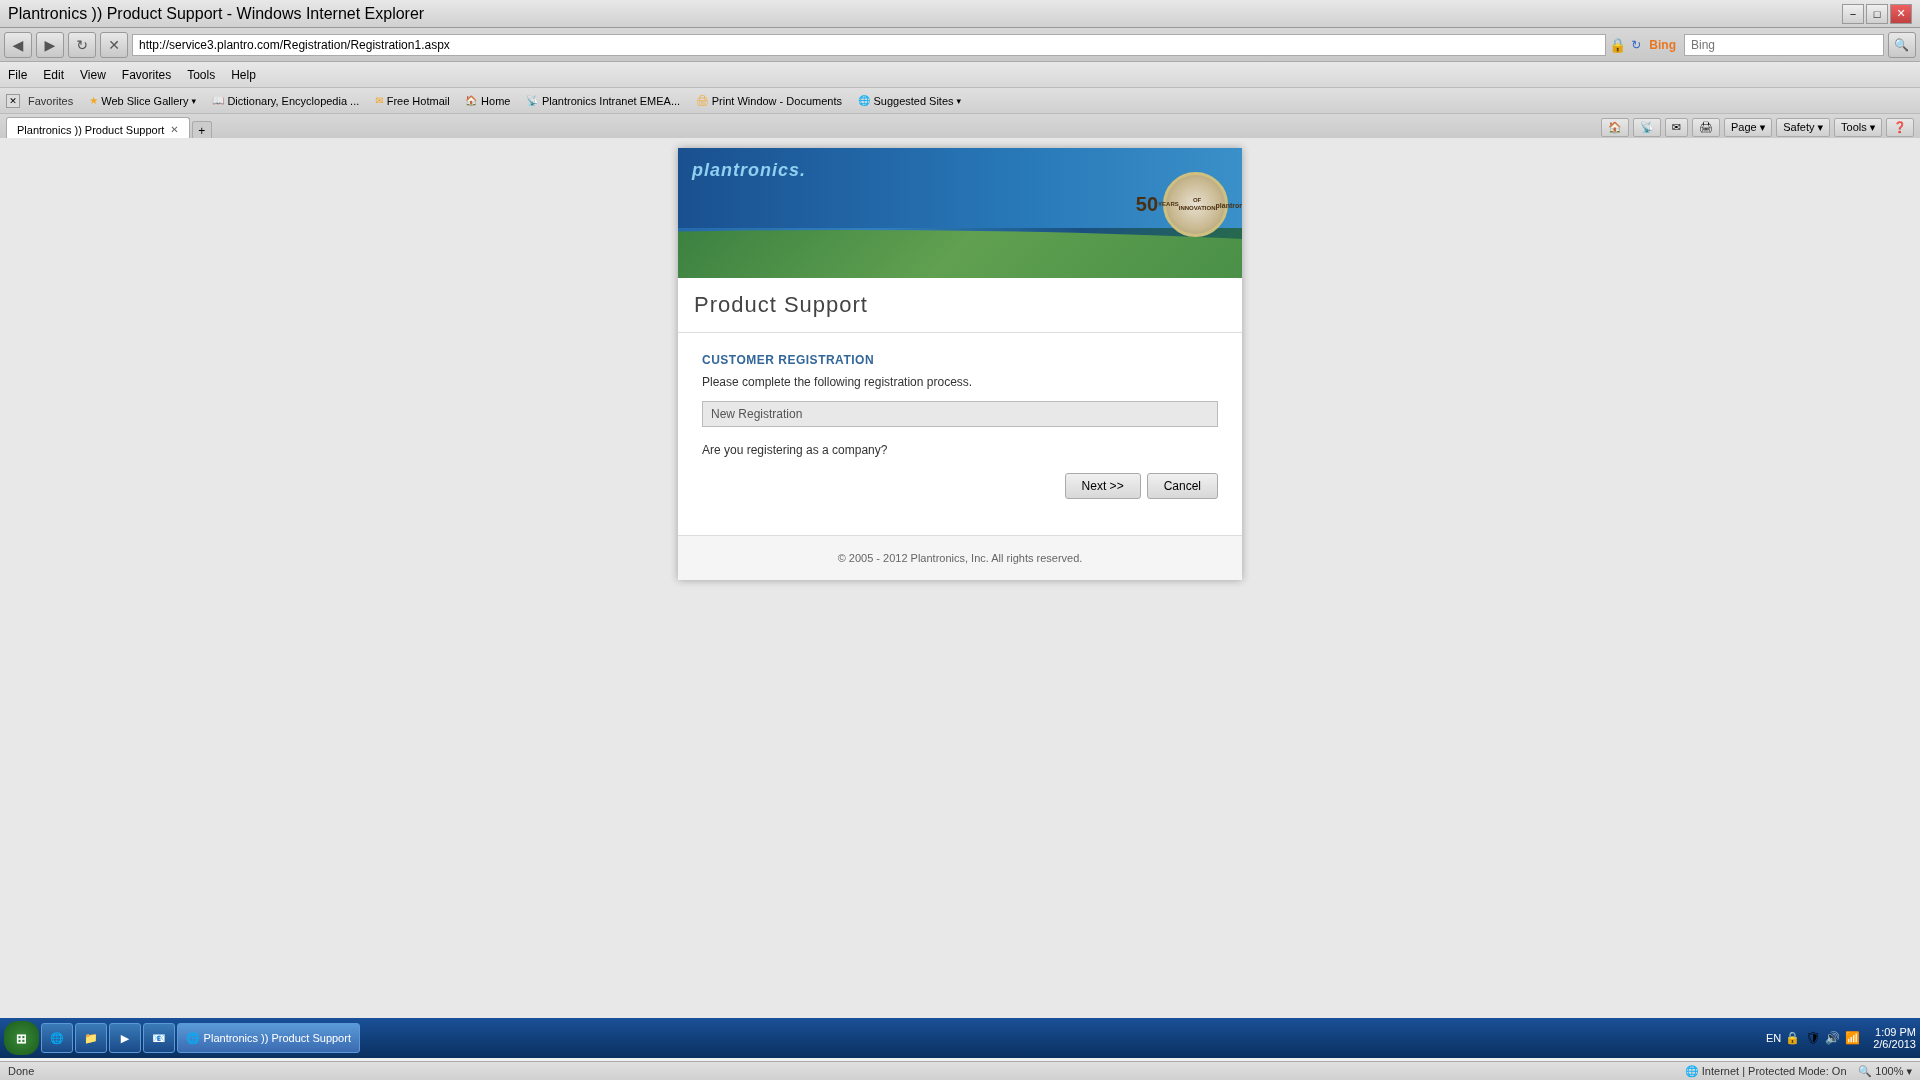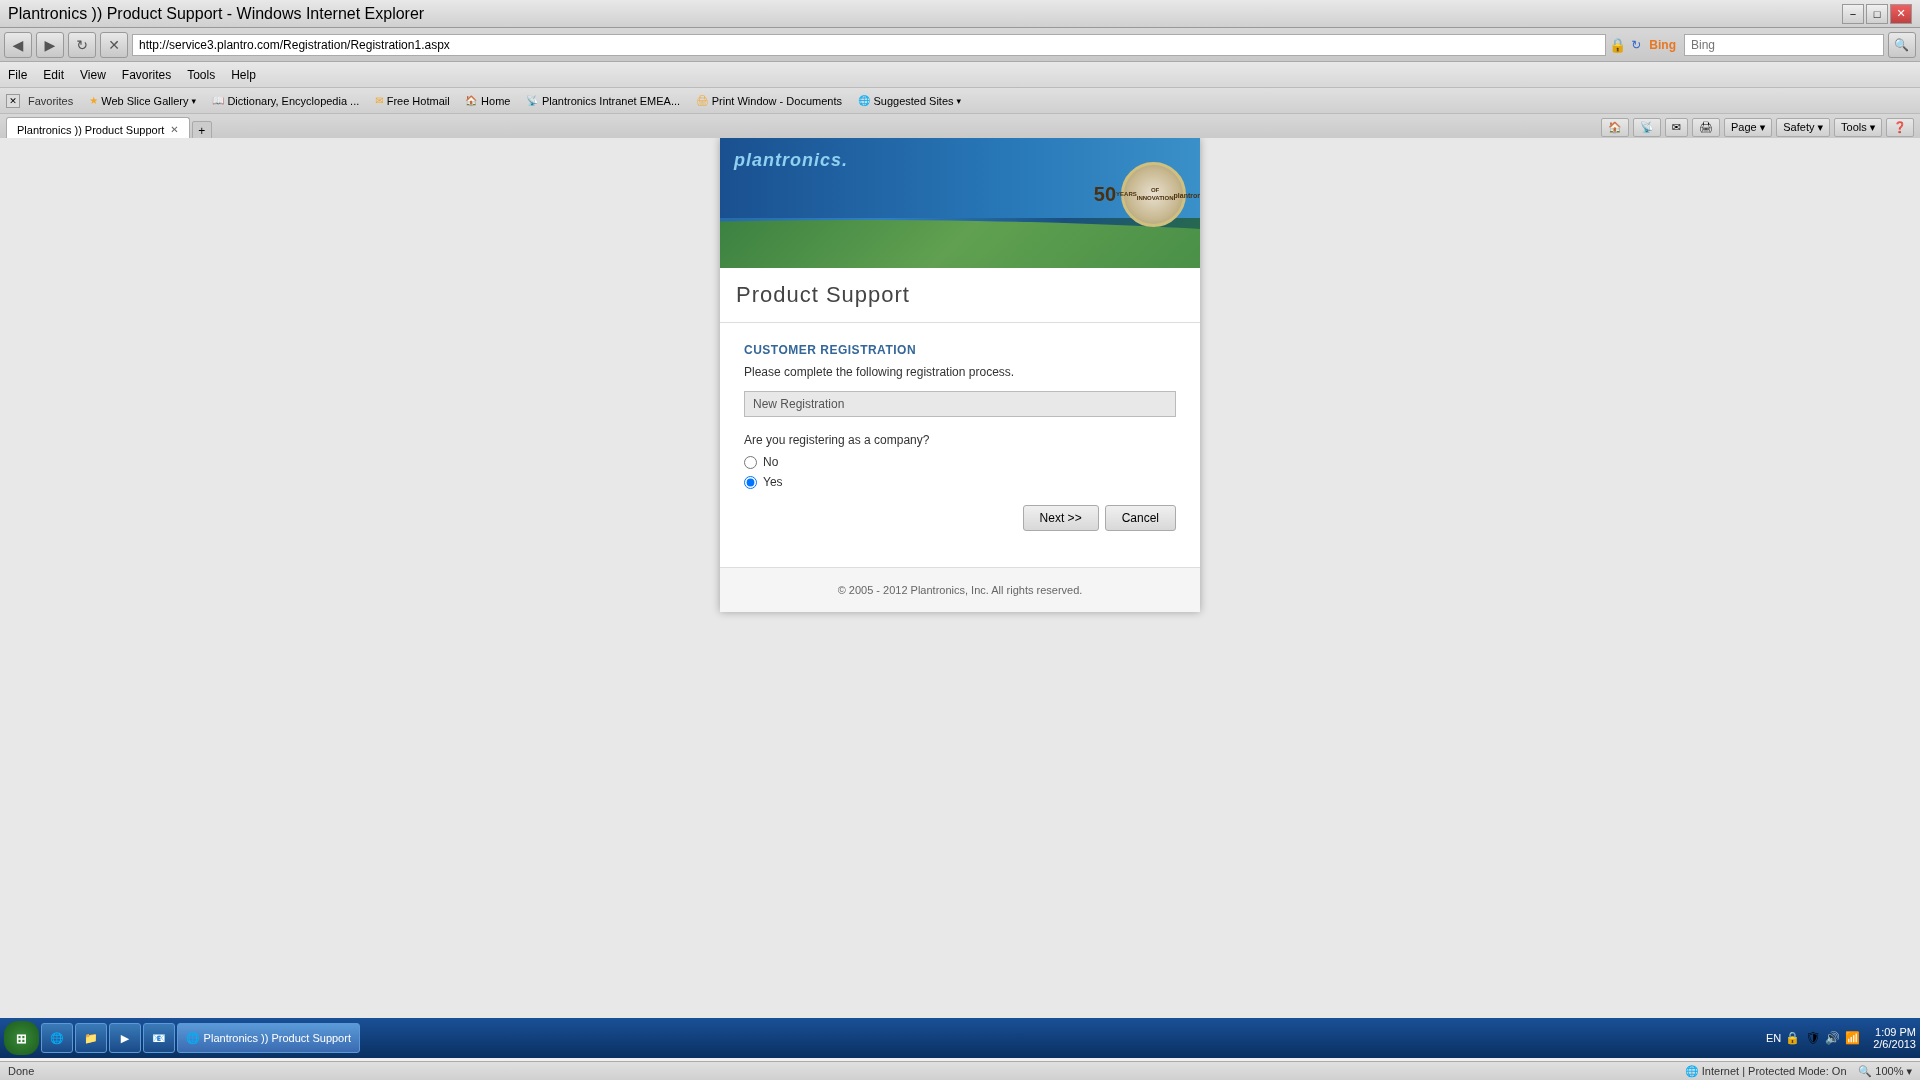--- a/index.html
+++ b/index.html
@@ -135,21 +135,22 @@
       right: 0;
       bottom: 40px;
       overflow: hidden;
       display: flex;
       align-items: flex-start;
       justify-content: center;
     }
 
     
     .page-wrapper {
-      width: 480px;
+      width: 564px;
+      margin-top: 10px;
       background: #3b82f6;
       box-shadow: 0 0 8px rgba(0,0,0,0.3);
     }
 
     
     .site-header {
       width: 100%;
       height: 130px;
       background: linear-gradient(135deg, #2060a0 0%, #3080c0 40%, #1a5080 70%, #2a7040 100%);
       position: relative;
@@ -449,30 +450,20 @@
     </div>
 
     <div class="content-area">
       <div class="section-title">CUSTOMER REGISTRATION</div>
       <div class="section-desc">Please complete the following registration process.</div>
       
       <input class="input-field" type="text" value="New Registration" readonly="" style="">
       
       <div class="question-label">Are you registering as a company?</div>
       
-      <div class="radio-group">
-        <div class="radio-option">
-          <input class="radio-input" type="radio" name="company" value="no" style="">
-          <span>No</span>
-        </div>
-        <div class="radio-option">
-          <input class="radio-input" type="radio" name="company" value="yes" checked="" style="">
-          <span>Yes</span>
-        </div>
-      </div>
       
       <div class="btn-row">
         <button class="btn">Next &gt;&gt;</button>
         <button class="btn">Cancel</button>
       </div>
     </div>
 
     <div class="site-footer">
       <div class="footer-text">© 2005 - 2012 Plantronics, Inc. All rights reserved.</div>
     </div>

